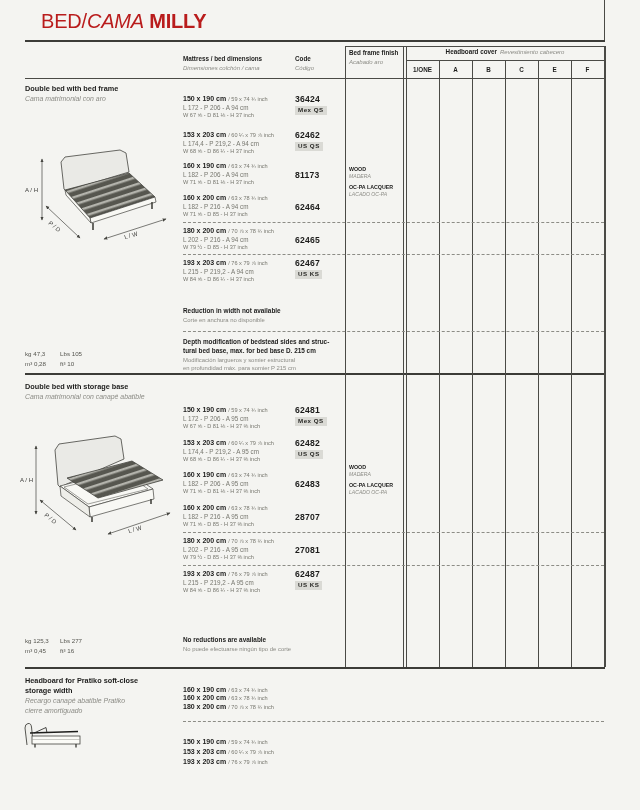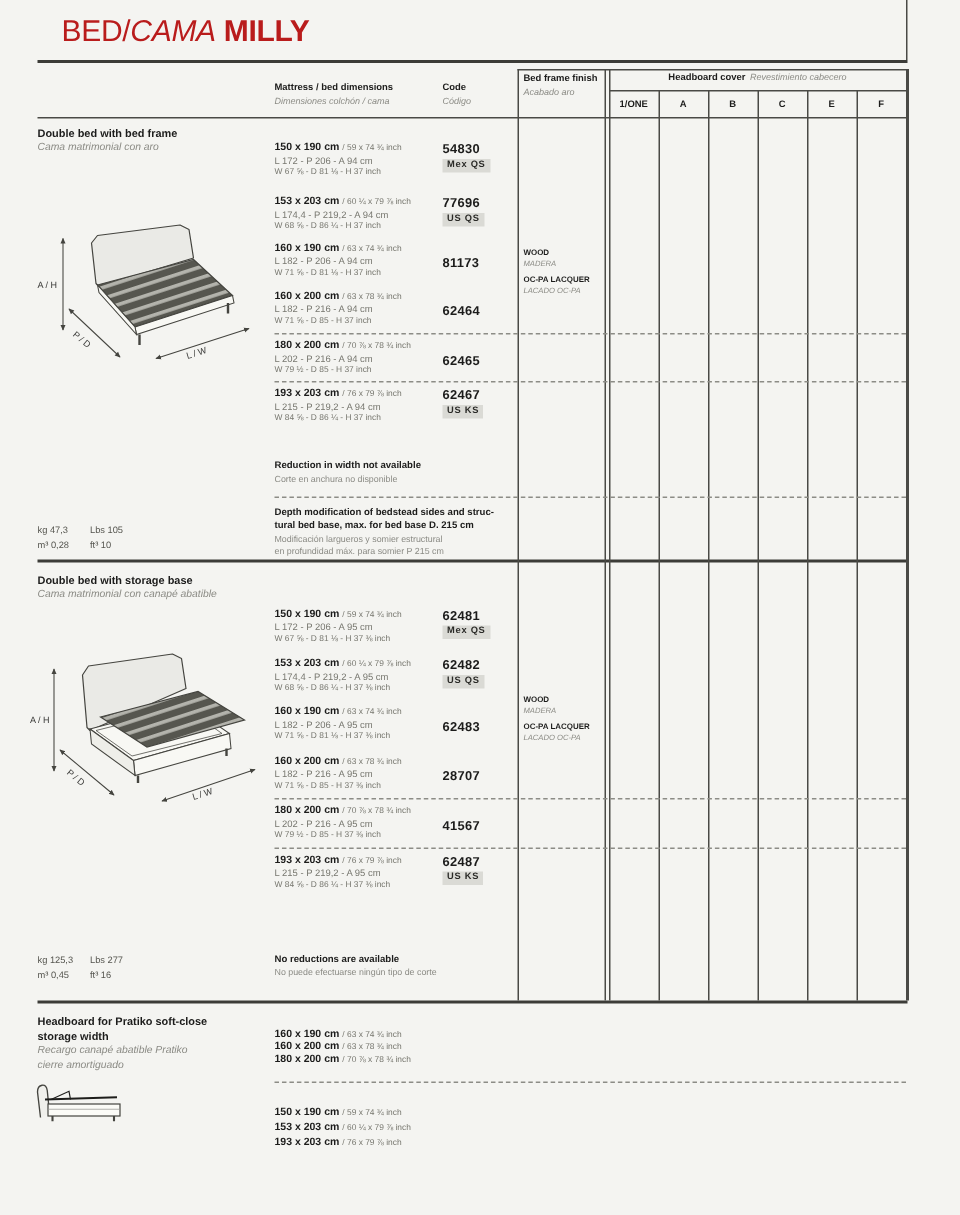--- a/index.html
+++ b/index.html
@@ -153,23 +153,23 @@
     <div class="rl1"><span>180 x 200 cm</span><span class="in">/ 70 ⅞ x 78 ¾ inch</span></div>
     <div class="rl2">L 202 - P 216 - A 94 cm</div>
     <div class="rl3">W 79 ½ - D 85 - H 37 inch</div>
   </div>
   <div class="dimrow" style="left:183px;top:259px">
     <div class="rl1"><span>193 x 203 cm</span><span class="in">/ 76 x 79 ⅞ inch</span></div>
     <div class="rl2">L 215 - P 219,2 - A 94 cm</div>
     <div class="rl3">W 84 ⅝ - D 86 ¼ - H 37 inch</div>
   </div>
 
-  <div class="code" style="left:295px;top:95px">54830</div>
+  <div class="code" style="left:295px;top:95px">36424</div>
   <div class="badge" style="left:295px;top:105.5px">Mex QS</div>
-  <div class="code" style="left:295px;top:131px">77696</div>
+  <div class="code" style="left:295px;top:131px">62462</div>
   <div class="badge" style="left:295px;top:141.5px">US QS</div>
   <div class="code" style="left:295px;top:171px">81173</div>
   <div class="code" style="left:295px;top:203px">62464</div>
   <div class="code" style="left:295px;top:236px">62465</div>
   <div class="code" style="left:295px;top:259px">62467</div>
   <div class="badge" style="left:295px;top:269.5px">US KS</div>
 
   <div class="finishblk" style="left:349px;top:166px">
     <div class="fin-en">WOOD</div>
     <div class="fin-es">MADERA</div>
@@ -239,21 +239,21 @@
     <div class="rl2">L 215 - P 219,2 - A 95 cm</div>
     <div class="rl3">W 84 ⅝ - D 86 ¼ - H 37 ⅜ inch</div>
   </div>
 
   <div class="code" style="left:295px;top:406px">62481</div>
   <div class="badge" style="left:295px;top:416.5px">Mex QS</div>
   <div class="code" style="left:295px;top:439px">62482</div>
   <div class="badge" style="left:295px;top:449.5px">US QS</div>
   <div class="code" style="left:295px;top:480px">62483</div>
   <div class="code" style="left:295px;top:513px">28707</div>
-  <div class="code" style="left:295px;top:546px">41567</div>
+  <div class="code" style="left:295px;top:546px">27081</div>
   <div class="code" style="left:295px;top:570px">62487</div>
   <div class="badge" style="left:295px;top:580.5px">US KS</div>
 
   <div class="finishblk" style="left:349px;top:464px">
     <div class="fin-en">WOOD</div>
     <div class="fin-es">MADERA</div>
     <div class="fin-en" style="margin-top:5px">OC-PA LACQUER</div>
     <div class="fin-es">LACADO OC-PA</div>
   </div>
 

